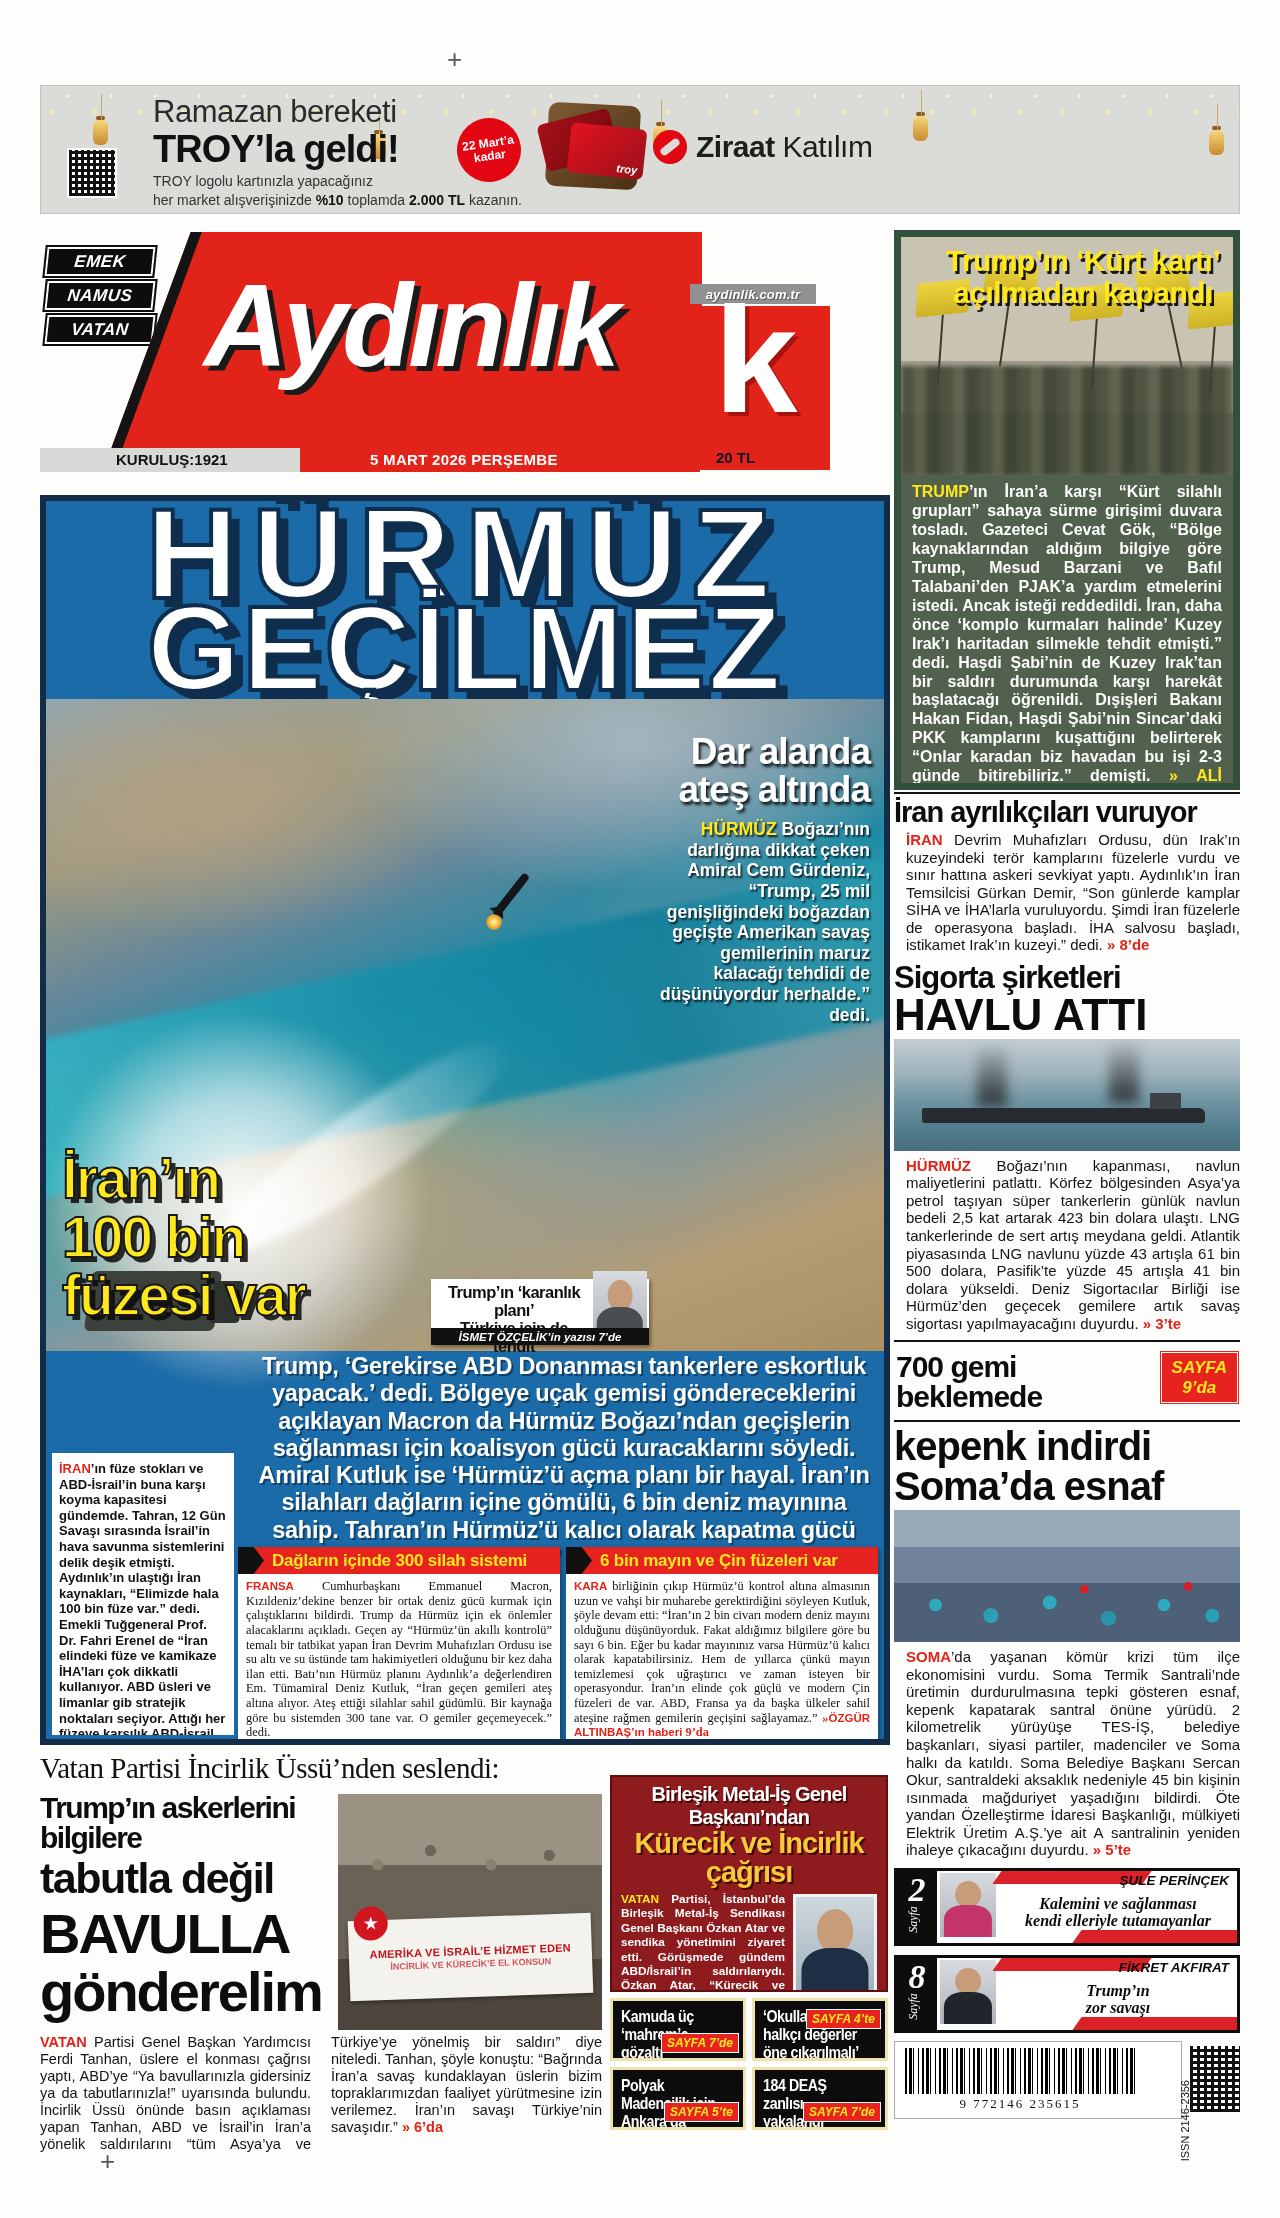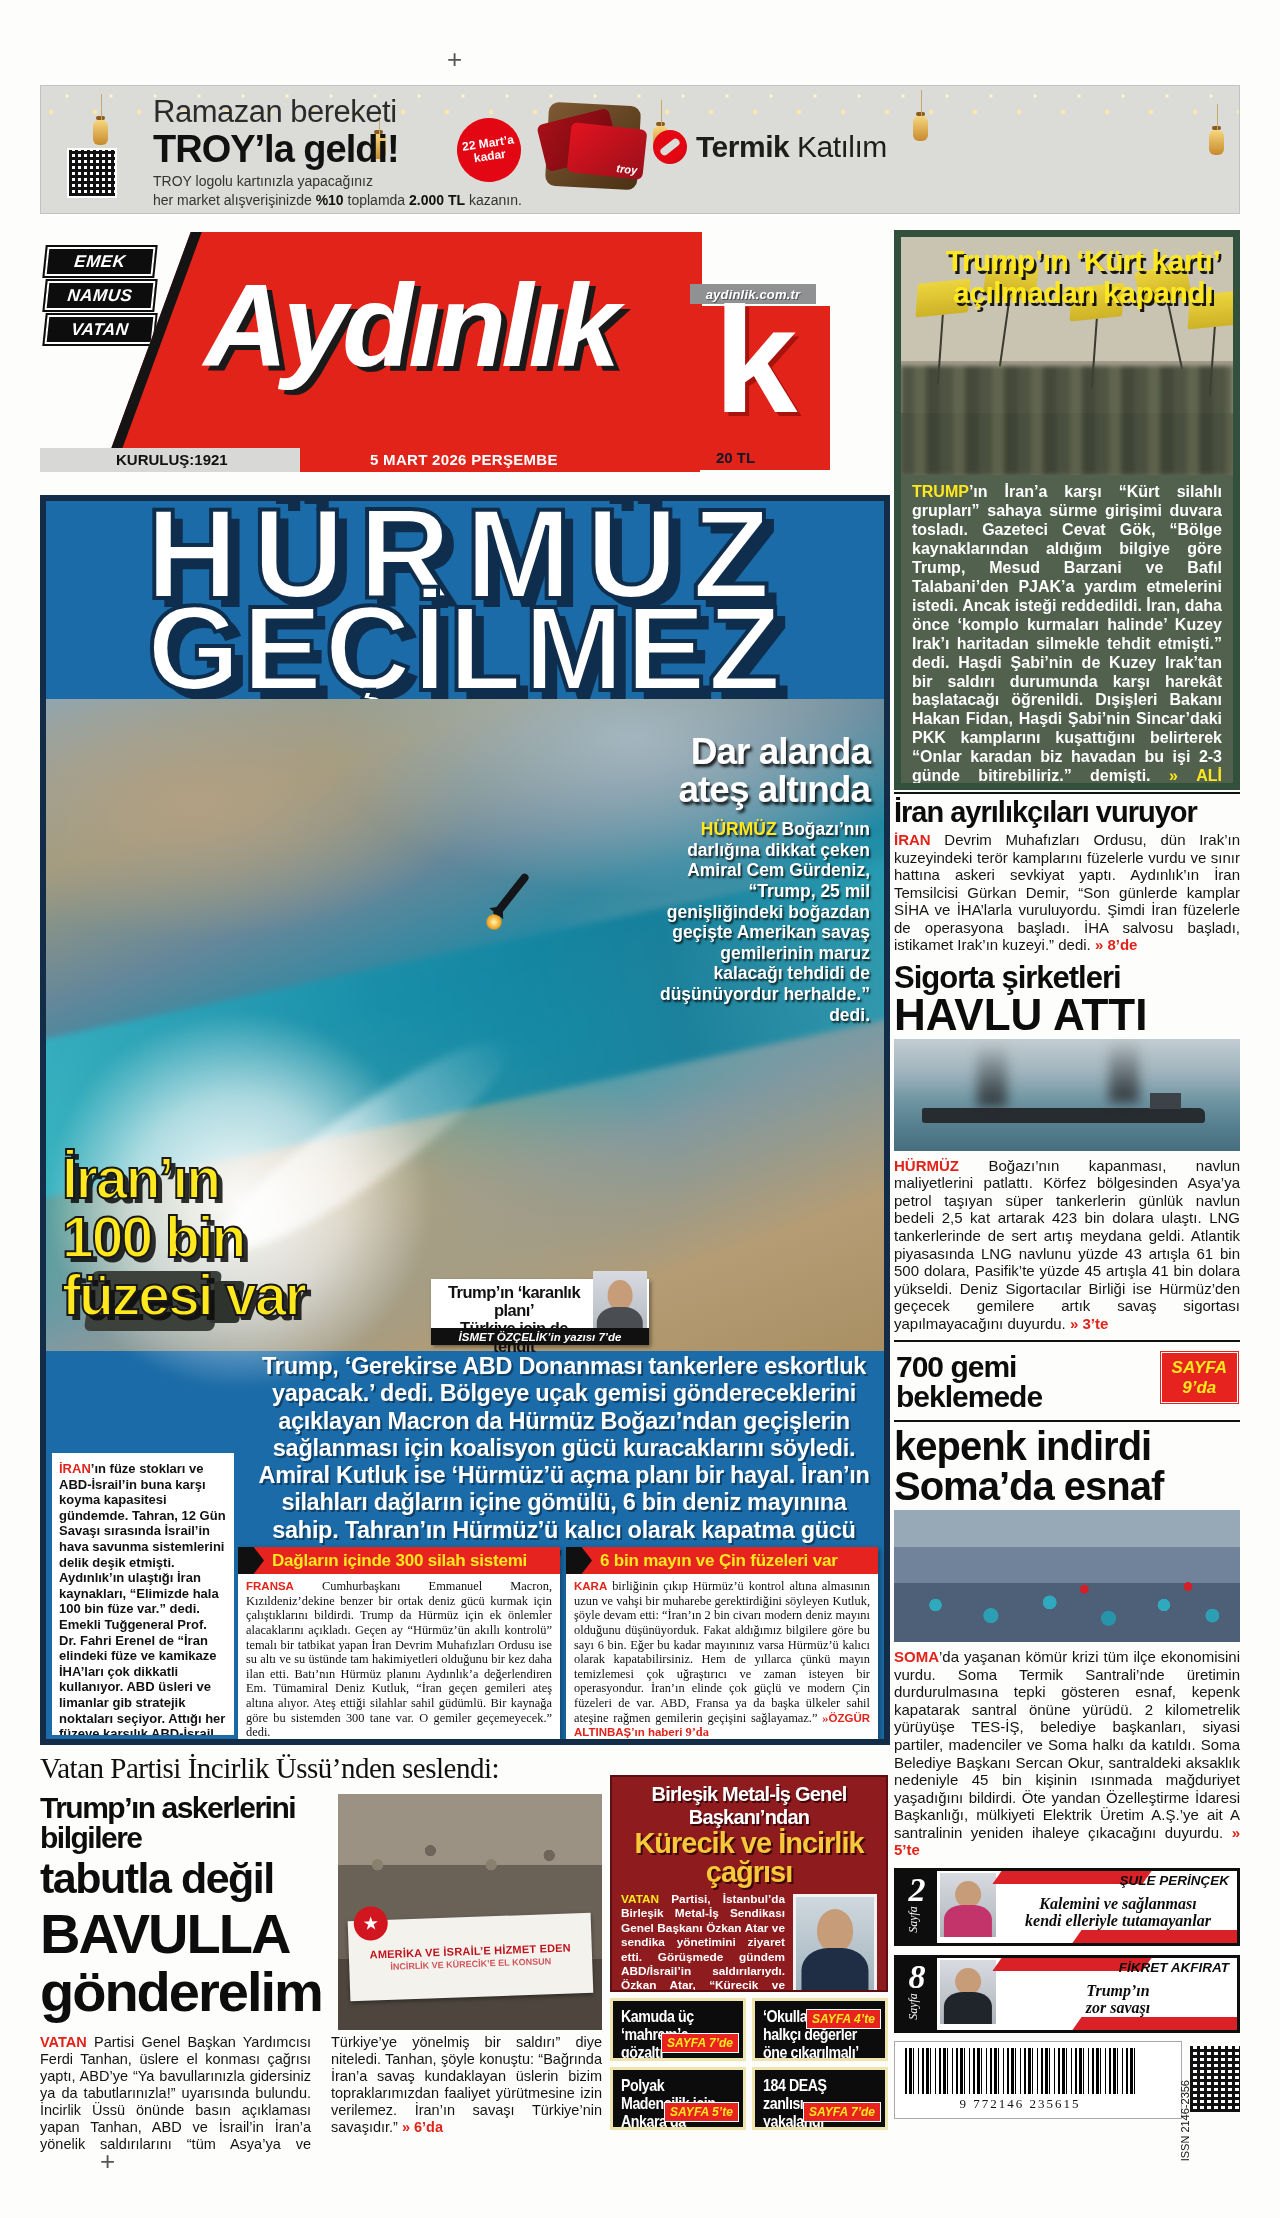--- a/index.html
+++ b/index.html
@@ -124,21 +124,21 @@
   #wbox2{left:520px;width:312px;}
   .wbox .hd{position:relative;height:27px;background:#e6231f;display:flex;align-items:center;}
   .wbox .hd .arr{width:26px;height:27px;background:#101010;clip-path:polygon(0 0,60% 0,100% 50%,60% 100%,0 100%);margin-right:8px;flex:0 0 auto;}
   .wbox .hd .ht{color:#ffe81e;font-weight:800;font-size:17px;letter-spacing:-0.2px;}
   .wbox .bd{padding:5px 8px;font-family:"Liberation Serif",serif;font-size:12.4px;line-height:1.18;color:#101010;text-align:justify;}
 
   
   #rcol{left:894px;top:788px;width:346px;}
   #rcol .rule{border-top:2px solid #111;margin:4px 0;}
   .rtitle{font-weight:900;color:#0c0c0c;letter-spacing:-1px;line-height:1.0;}
-  #rcol .body{font-size:15px;line-height:1.17;color:#141414;text-align:justify;margin:4px 0 8px 0;}
+  #rcol .body{font-size:15px;line-height:1.17;color:#141414;text-align:justify;margin:4px 0 8px 12px;}
   .photo-tanker{width:346px;height:112px;position:relative;overflow:hidden;margin:2px 0 6px 0;
     background:linear-gradient(180deg,#c2cdd2 0%,#9fb3bc 30%,#6f95a3 55%,#557e8e 78%,#476e7e 100%);}
   .photo-tanker .hull{position:absolute;left:8%;top:62%;width:82%;height:13%;background:#272c31;border-radius:2px 6px 3px 3px;}
   .photo-tanker .sup{position:absolute;left:74%;top:48%;width:9%;height:15%;background:#3c4247;}
   .photo-tanker .smk{position:absolute;width:30px;height:64px;filter:blur(6px);background:linear-gradient(rgba(40,40,42,.0),rgba(40,40,42,.85));}
   .photo-crowd{width:346px;height:132px;position:relative;overflow:hidden;margin:4px 0 6px 0;
     background:
      radial-gradient(10px 10px at 12% 72%, #2fa9bd 60%, transparent 65%),
      radial-gradient(12px 12px at 28% 80%, #2c9fb4 60%, transparent 65%),
      radial-gradient(11px 11px at 45% 70%, #2fa9bd 60%, transparent 65%),
@@ -237,21 +237,21 @@
     <div id="ad-badge" class="abs">
       <span><span>22 Mart’a</span><br><span>kadar</span></span>
     </div>
     <div id="card-back" class="card"></div>
     <div id="card1" class="card"></div>
     <div id="card2" class="card">
         <span>troy</span>
       </div>
     <div id="ziraat" class="abs">
       <div class="z-icon"></div>
-      <div class="zt"><b>Termik</b><span> Katılım</span></div>
+      <div class="zt"><b>Ziraat</b><span> Katılım</span></div>
     </div>
   </div>
 
   <div id="slogans" class="abs">
     <div class="slogan-box">EMEK</div>
     <div class="slogan-box">NAMUS</div>
     <div class="slogan-box">VATAN</div>
   </div>
   <div id="wordmark" class="abs">
     <div class="wm">Aydınlık</div>

